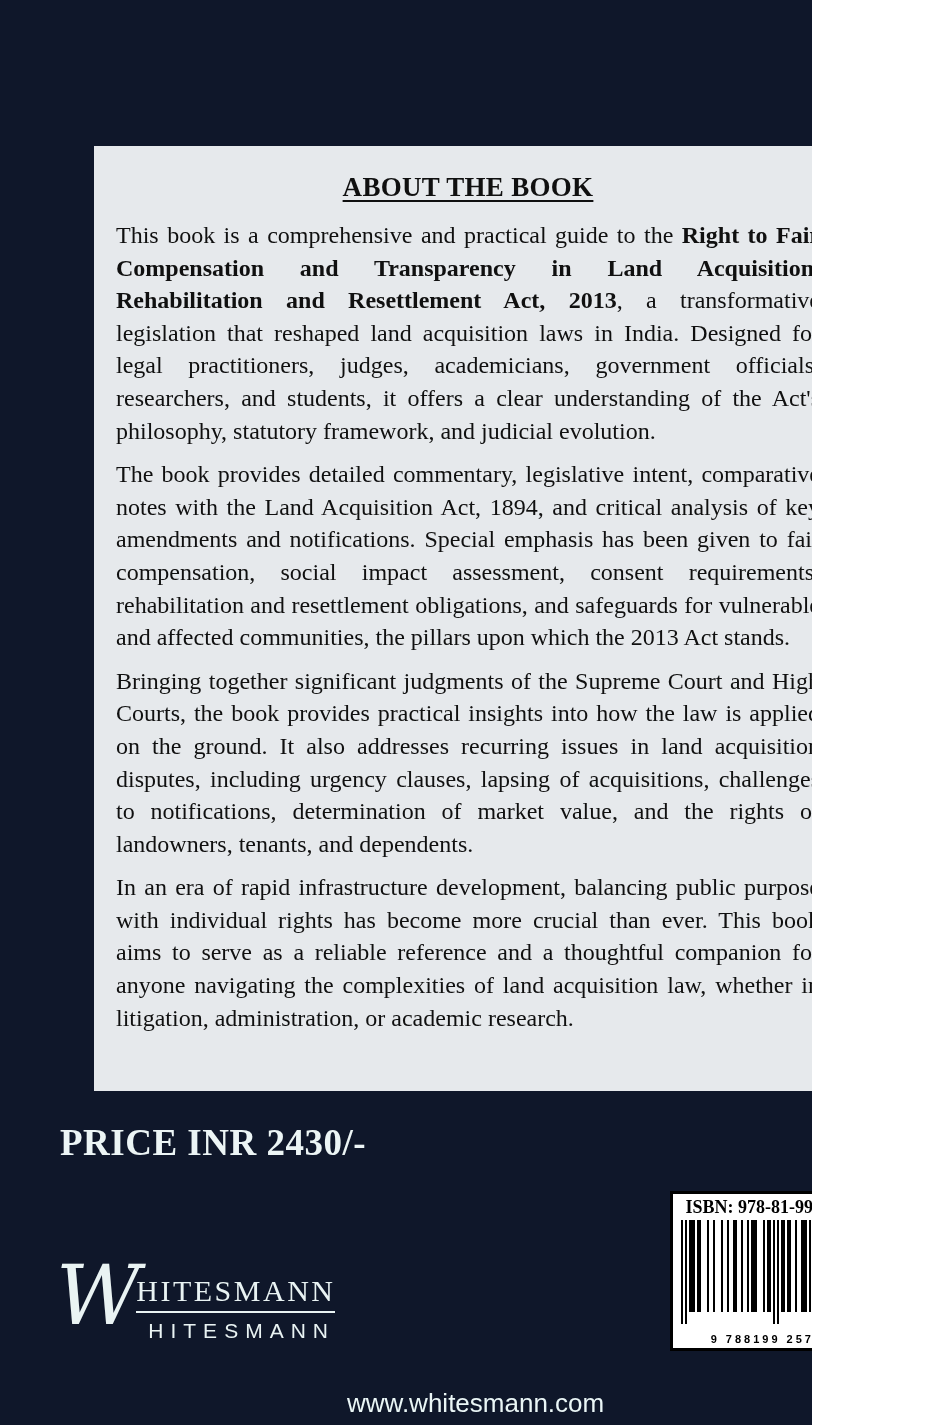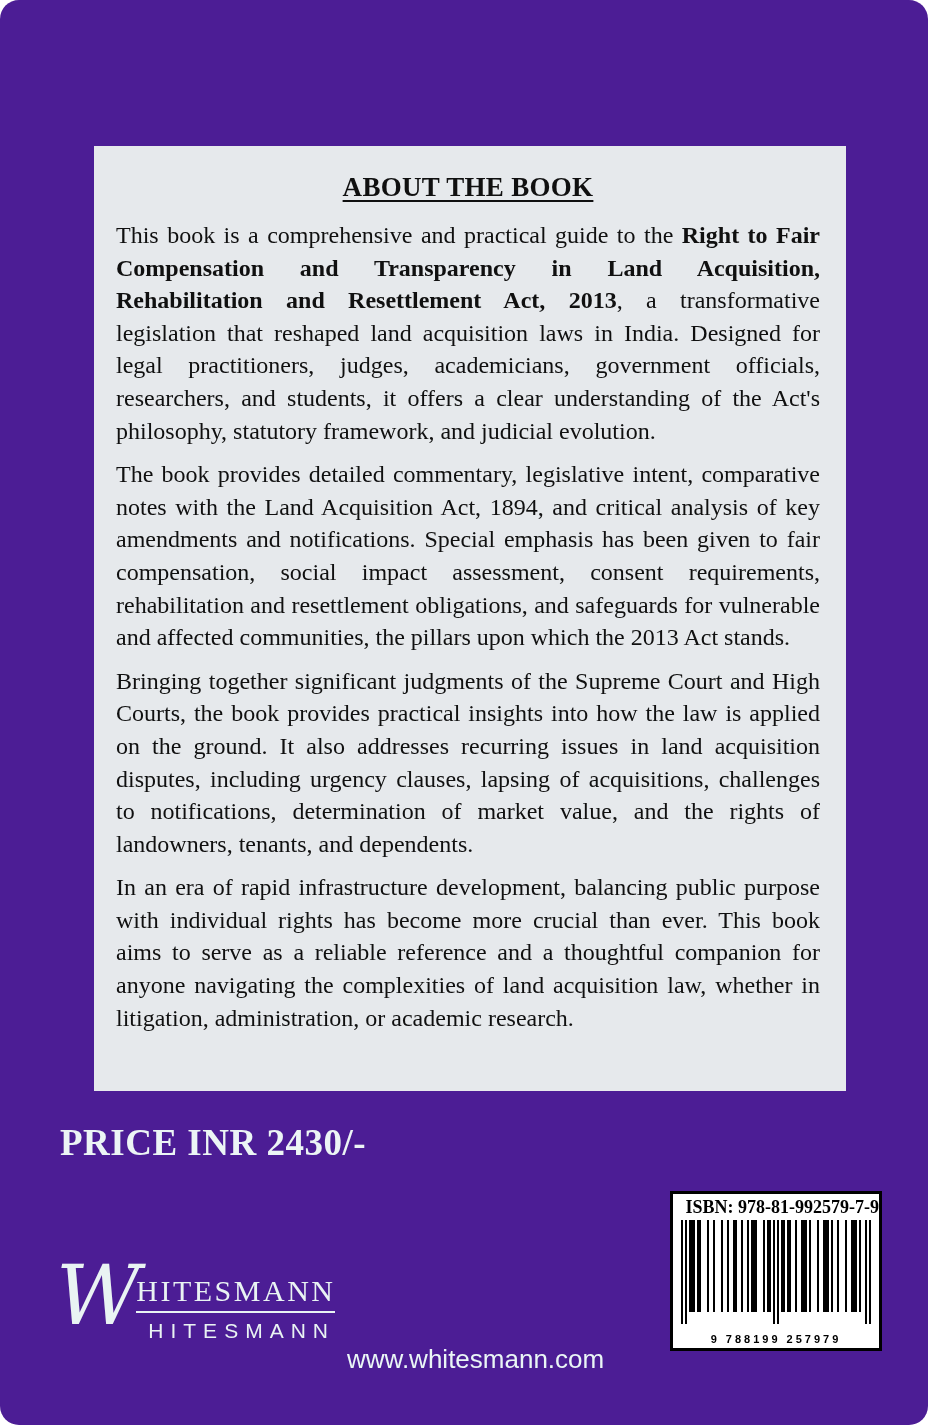--- a/index.html
+++ b/index.html
@@ -1,23 +1,22 @@
 <!DOCTYPE html>
 <html><head>
 <meta charset="utf-8">
 <style>
   html, body { margin: 0; padding: 0; }
   .cover {
     position: relative;
-    width: 928px;
+    width: 812px;
     height: 1425px;
-    background: #4c1d95;
+    background: #0f172a;
     font-family: "Liberation Serif", serif;
     overflow: hidden;
-    border-radius: 19px;
   }
   .panel {
     position: absolute;
     left: 94px;
     top: 146px;
     width: 752px;
     height: 945px;
     background: #E6E9EC;
     box-sizing: border-box;
     padding: 26px 26px 0 22px;
@@ -73,21 +72,21 @@
   .logo-sub {
     font-family: "Liberation Sans", sans-serif;
     font-size: 21px;
     letter-spacing: 7px;
     margin-top: 6px;
     margin-left: 12px;
   }
   .website {
     position: absolute;
     left: 347px;
-    top: 1344px;
+    top: 1388px;
     font-family: "Liberation Sans", sans-serif;
     font-size: 26px;
     color: #EAF6F6;
   }
   .isbn-box {
     position: absolute;
     left: 670px;
     top: 1191px;
     width: 212px;
     height: 160px;

